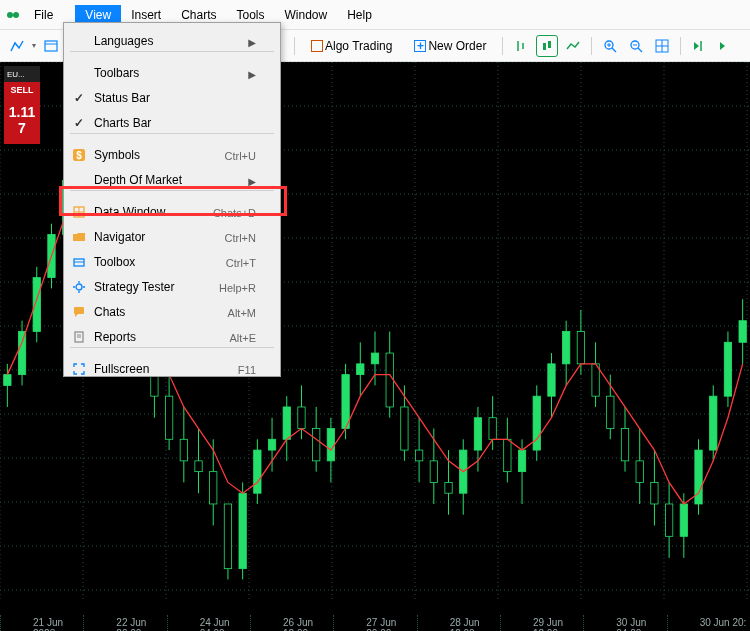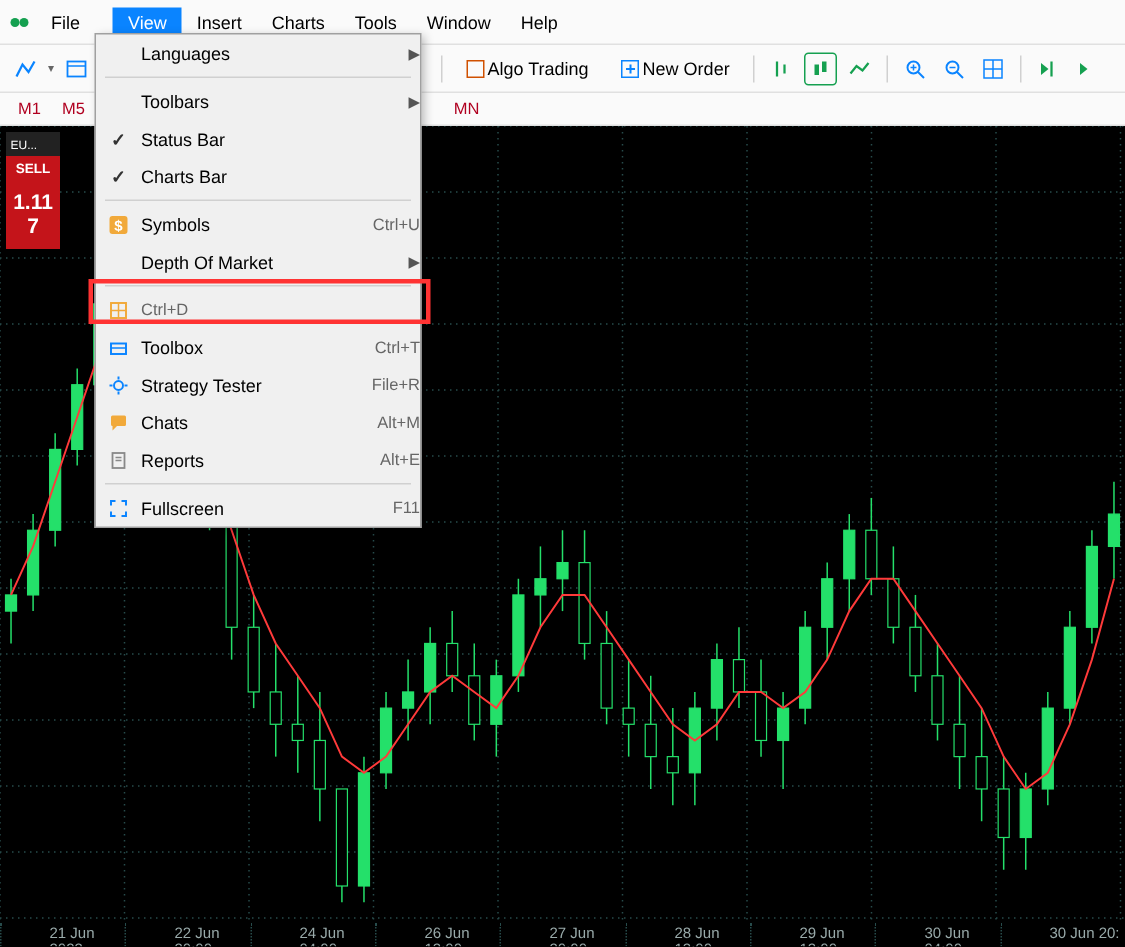--- a/index.html
+++ b/index.html
@@ -32,21 +32,21 @@
   .xaxis span { flex: 1; text-align: left; border-left: 1px dotted #274b4b; padding-top: 2px; padding-left: 32px; }
 
   
   .octp { position: absolute; top: 4px; left: 4px; width: 36px; height: 78px; background: #c4141a; color: #fff; font-size: 9px; border-radius: 0; overflow:hidden;text-align:center; }
   .octp .hdr { background: #222; height: 16px; display:flex; align-items:center; padding:0 3px; font-size:8px; }
   .octp .sell { padding: 3px 4px; font-weight: bold; }
   .octp .price { font-size: 14px; font-weight: bold; padding: 6px 4px; }
 
   
   .dropdown { position: absolute; top: 22px; left: 63px; width: 218px; background: #f0f0f0; border: 1px solid #a0a0a0; box-shadow: 2px 2px 6px rgba(0,0,0,0.25); z-index: 100; }
-  .dropdown .row { display: flex; align-items: center; height: 25px; padding: 0 0 0 6px; position: relative; }
+  .dropdown .row { display: flex; align-items: flex-end; height: 25px; padding: 0 24px 0 6px; position: relative; }
   .dropdown .ricon { width: 18px; display:flex; align-items:center; justify-content:center; margin-right: 6px; }
   .dropdown .rlbl { flex: 1; font-size: 12px; }
   .dropdown .rshort { color: #666; font-size: 11px; }
   .dropdown .rarrow { color: #555; font-size: 10px; }
   .dropdown .divider { height: 1px; background: #d0d0d0; margin: 3px 6px; }
   .dropdown .row.hl { background: #0a84ff; color: #fff; }
   .dropdown .row.hl .rshort { color: #fff; }
   .highlight-box { position: absolute; border: 3px solid #ff3333; pointer-events: none; z-index: 200; }
 
   .check { color: #333; font-weight: bold; }
@@ -143,26 +143,20 @@
           <line x1="9" y1="2" x2="9" y2="12" stroke="#15a050" stroke-width="1.5"></line>
         </svg>
       </div>
     <div class="tb-btn">
         <svg class="ico" viewBox="0 0 14 14">
           <path d="M2 3 L7 7 L2 11 Z" fill="#15a050"></path>
         </svg>
       </div>
   </div>
 
-  <div class="tfbar">
-    <div class="tf">M1</div>
-    <div class="tf">M5</div>
-    <div style="width:230px"></div>
-    <div class="tf">MN</div>
-  </div>
 
   <div class="chart-area">
     <svg class="chart-grid" id="chart-svg" width="750" height="555">
         <line x1="0" y1="0" x2="0" y2="539" stroke="#274b4b" stroke-dasharray="1,3"></line>
         <line x1="83" y1="0" x2="83" y2="539" stroke="#274b4b" stroke-dasharray="1,3"></line>
         <line x1="166" y1="0" x2="166" y2="539" stroke="#274b4b" stroke-dasharray="1,3"></line>
         <line x1="249" y1="0" x2="249" y2="539" stroke="#274b4b" stroke-dasharray="1,3"></line>
         <line x1="332" y1="0" x2="332" y2="539" stroke="#274b4b" stroke-dasharray="1,3"></line>
         <line x1="415" y1="0" x2="415" y2="539" stroke="#274b4b" stroke-dasharray="1,3"></line>
         <line x1="498" y1="0" x2="498" y2="539" stroke="#274b4b" stroke-dasharray="1,3"></line>
@@ -346,21 +340,31 @@
   </div>
   <div class="divider"></div>
   <div class="row">
     <span class="ricon">
         <svg class="ico" viewBox="0 0 14 14">
           <rect x="2" y="2" width="10" height="10" fill="none" stroke="#f1a93a" stroke-width="1.3"></rect>
           <line x1="2" y1="7" x2="12" y2="7" stroke="#f1a93a"></line>
           <line x1="7" y1="2" x2="7" y2="12" stroke="#f1a93a"></line>
         </svg>
       </span>
-    <span class="rshort">Ctrl+D</span>
+    <span class="rlbl">Data Window</span>
+    <span class="rshort">Chats+D</span>
+  </div>
+  <div class="row">
+    <span class="ricon">
+        <svg class="ico" viewBox="0 0 14 14">
+          <path d="M1 4 L5 4 L6 3 L13 3 L13 11 L1 11 Z" fill="#f1a93a"></path>
+        </svg>
+      </span>
+    <span class="rlbl">Navigator</span>
+    <span class="rshort">Ctrl+N</span>
   </div>
   <div class="row">
     <span class="ricon">
         <svg class="ico" viewBox="0 0 14 14">
           <rect x="2" y="4" width="10" height="7" fill="none" stroke="#0a84ff" stroke-width="1.3"></rect>
           <line x1="2" y1="7" x2="12" y2="7" stroke="#0a84ff"></line>
         </svg>
       </span>
     <span class="rlbl">Toolbox</span>
     <span class="rshort">Ctrl+T</span>
@@ -371,21 +375,21 @@
           <circle cx="7" cy="7" r="3" fill="none" stroke="#0a84ff" stroke-width="1.3"></circle>
           <g stroke="#0a84ff" stroke-width="1.3">
             <line x1="7" y1="1" x2="7" y2="3"></line>
             <line x1="7" y1="11" x2="7" y2="13"></line>
             <line x1="1" y1="7" x2="3" y2="7"></line>
             <line x1="11" y1="7" x2="13" y2="7"></line>
           </g>
         </svg>
       </span>
     <span class="rlbl">Strategy Tester</span>
-    <span class="rshort">File+R</span>
+    <span class="rshort">Help+R</span>
   </div>
   <div class="row">
     <span class="ricon">
         <svg class="ico" viewBox="0 0 14 14">
           <path d="M2 3 Q2 2 3 2 L11 2 Q12 2 12 3 L12 8 Q12 9 11 9 L6 9 L3 12 L3 9 Q2 9 2 8 Z" fill="#f1a93a"></path>
         </svg>
       </span>
     <span class="rlbl">Chats</span>
     <span class="rshort">Alt+M</span>
   </div>

